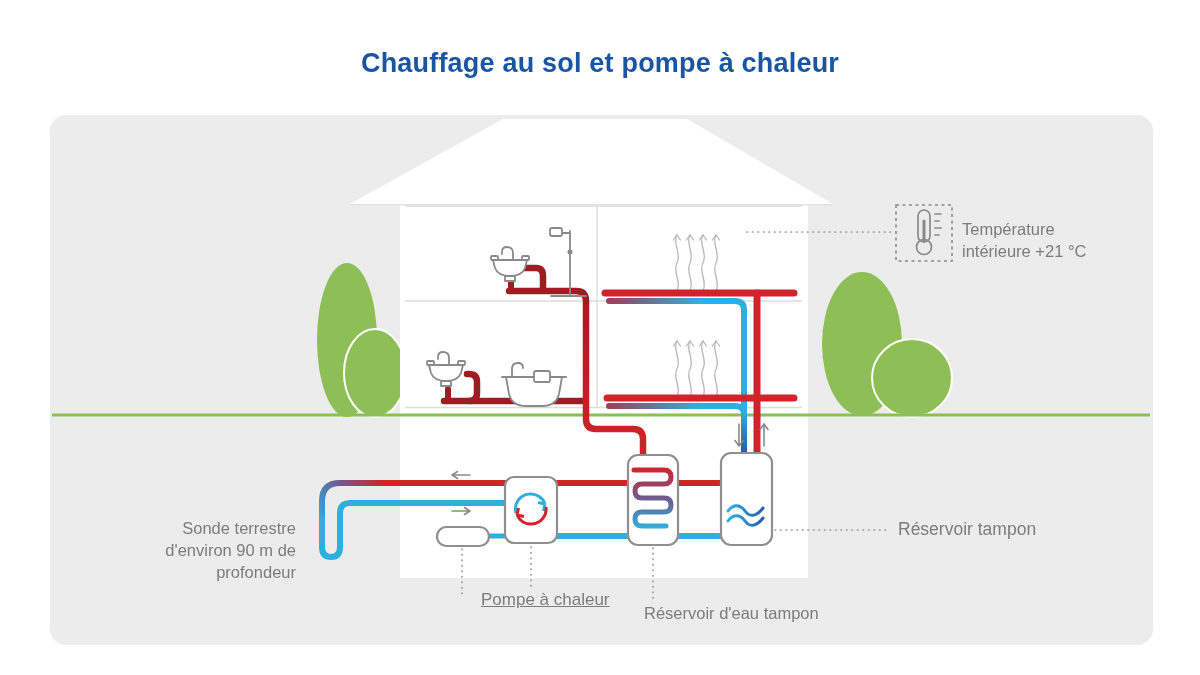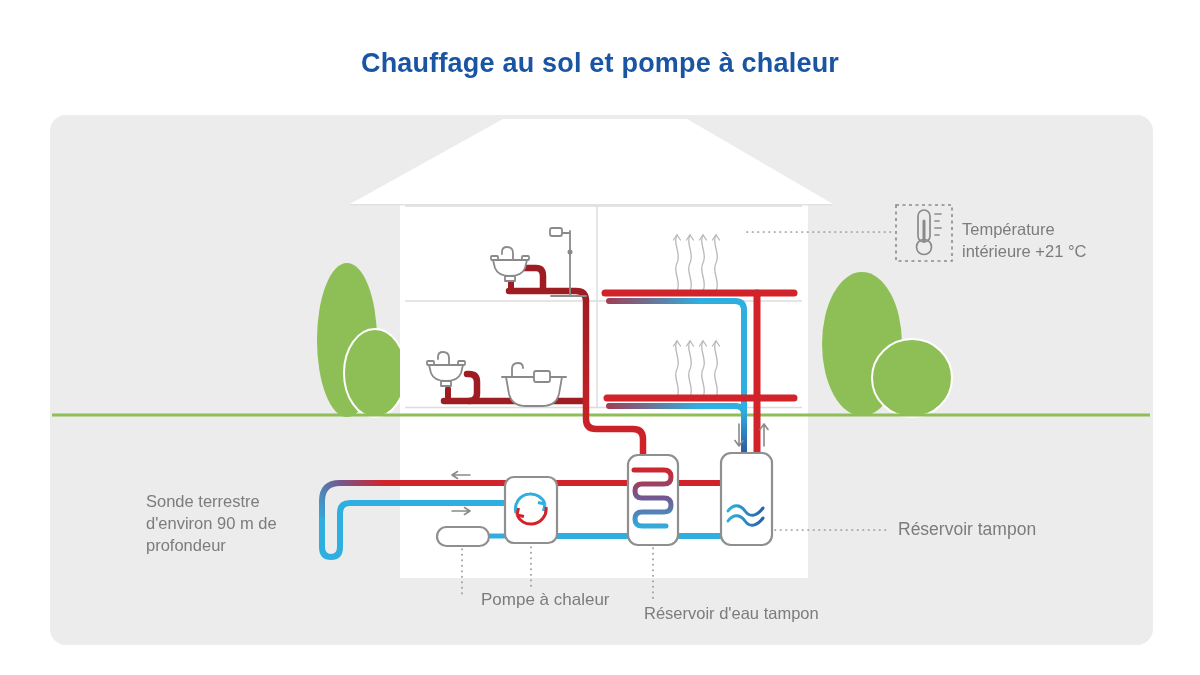--- a/index.html
+++ b/index.html
@@ -206,17 +206,17 @@
     <g class="dots">
       <path d="M747,232 H892"></path>
       <path d="M462,549 V594"></path>
       <path d="M531,547 V586"></path>
       <path d="M653,548 V598"></path>
       <path d="M775,530 H888"></path>
     </g>
   </svg>
 
   <div class="lbl" style="left:962px;top:210px;width:148px;margin-top:8px;">Température intérieure +21 °C</div>
-  <div class="lbl" style="left:146px;top:490px;width:150px;">Sonde terrestre d'environ 90 m de profondeur</div>
-  <div class="lbl" style="left:481px;top:589px;font-size:17px;">Pompe à chaleur</div>
+  <div class="lbl" style="left:146px;top:517px;width:150px;text-align:right;">Sonde terrestre d'environ 90 m de profondeur</div>
+  <div class="lbl" style="left:481px;top:589px;font-size:17px;text-decoration:underline;">Pompe à chaleur</div>
   <div class="lbl" style="left:644px;top:602px;">Réservoir d'eau tampon</div>
   <div class="lbl" style="left:898px;top:518px;font-size:17.5px;text-align:right;">Réservoir tampon</div>
 </div>
 
 </body></html>

